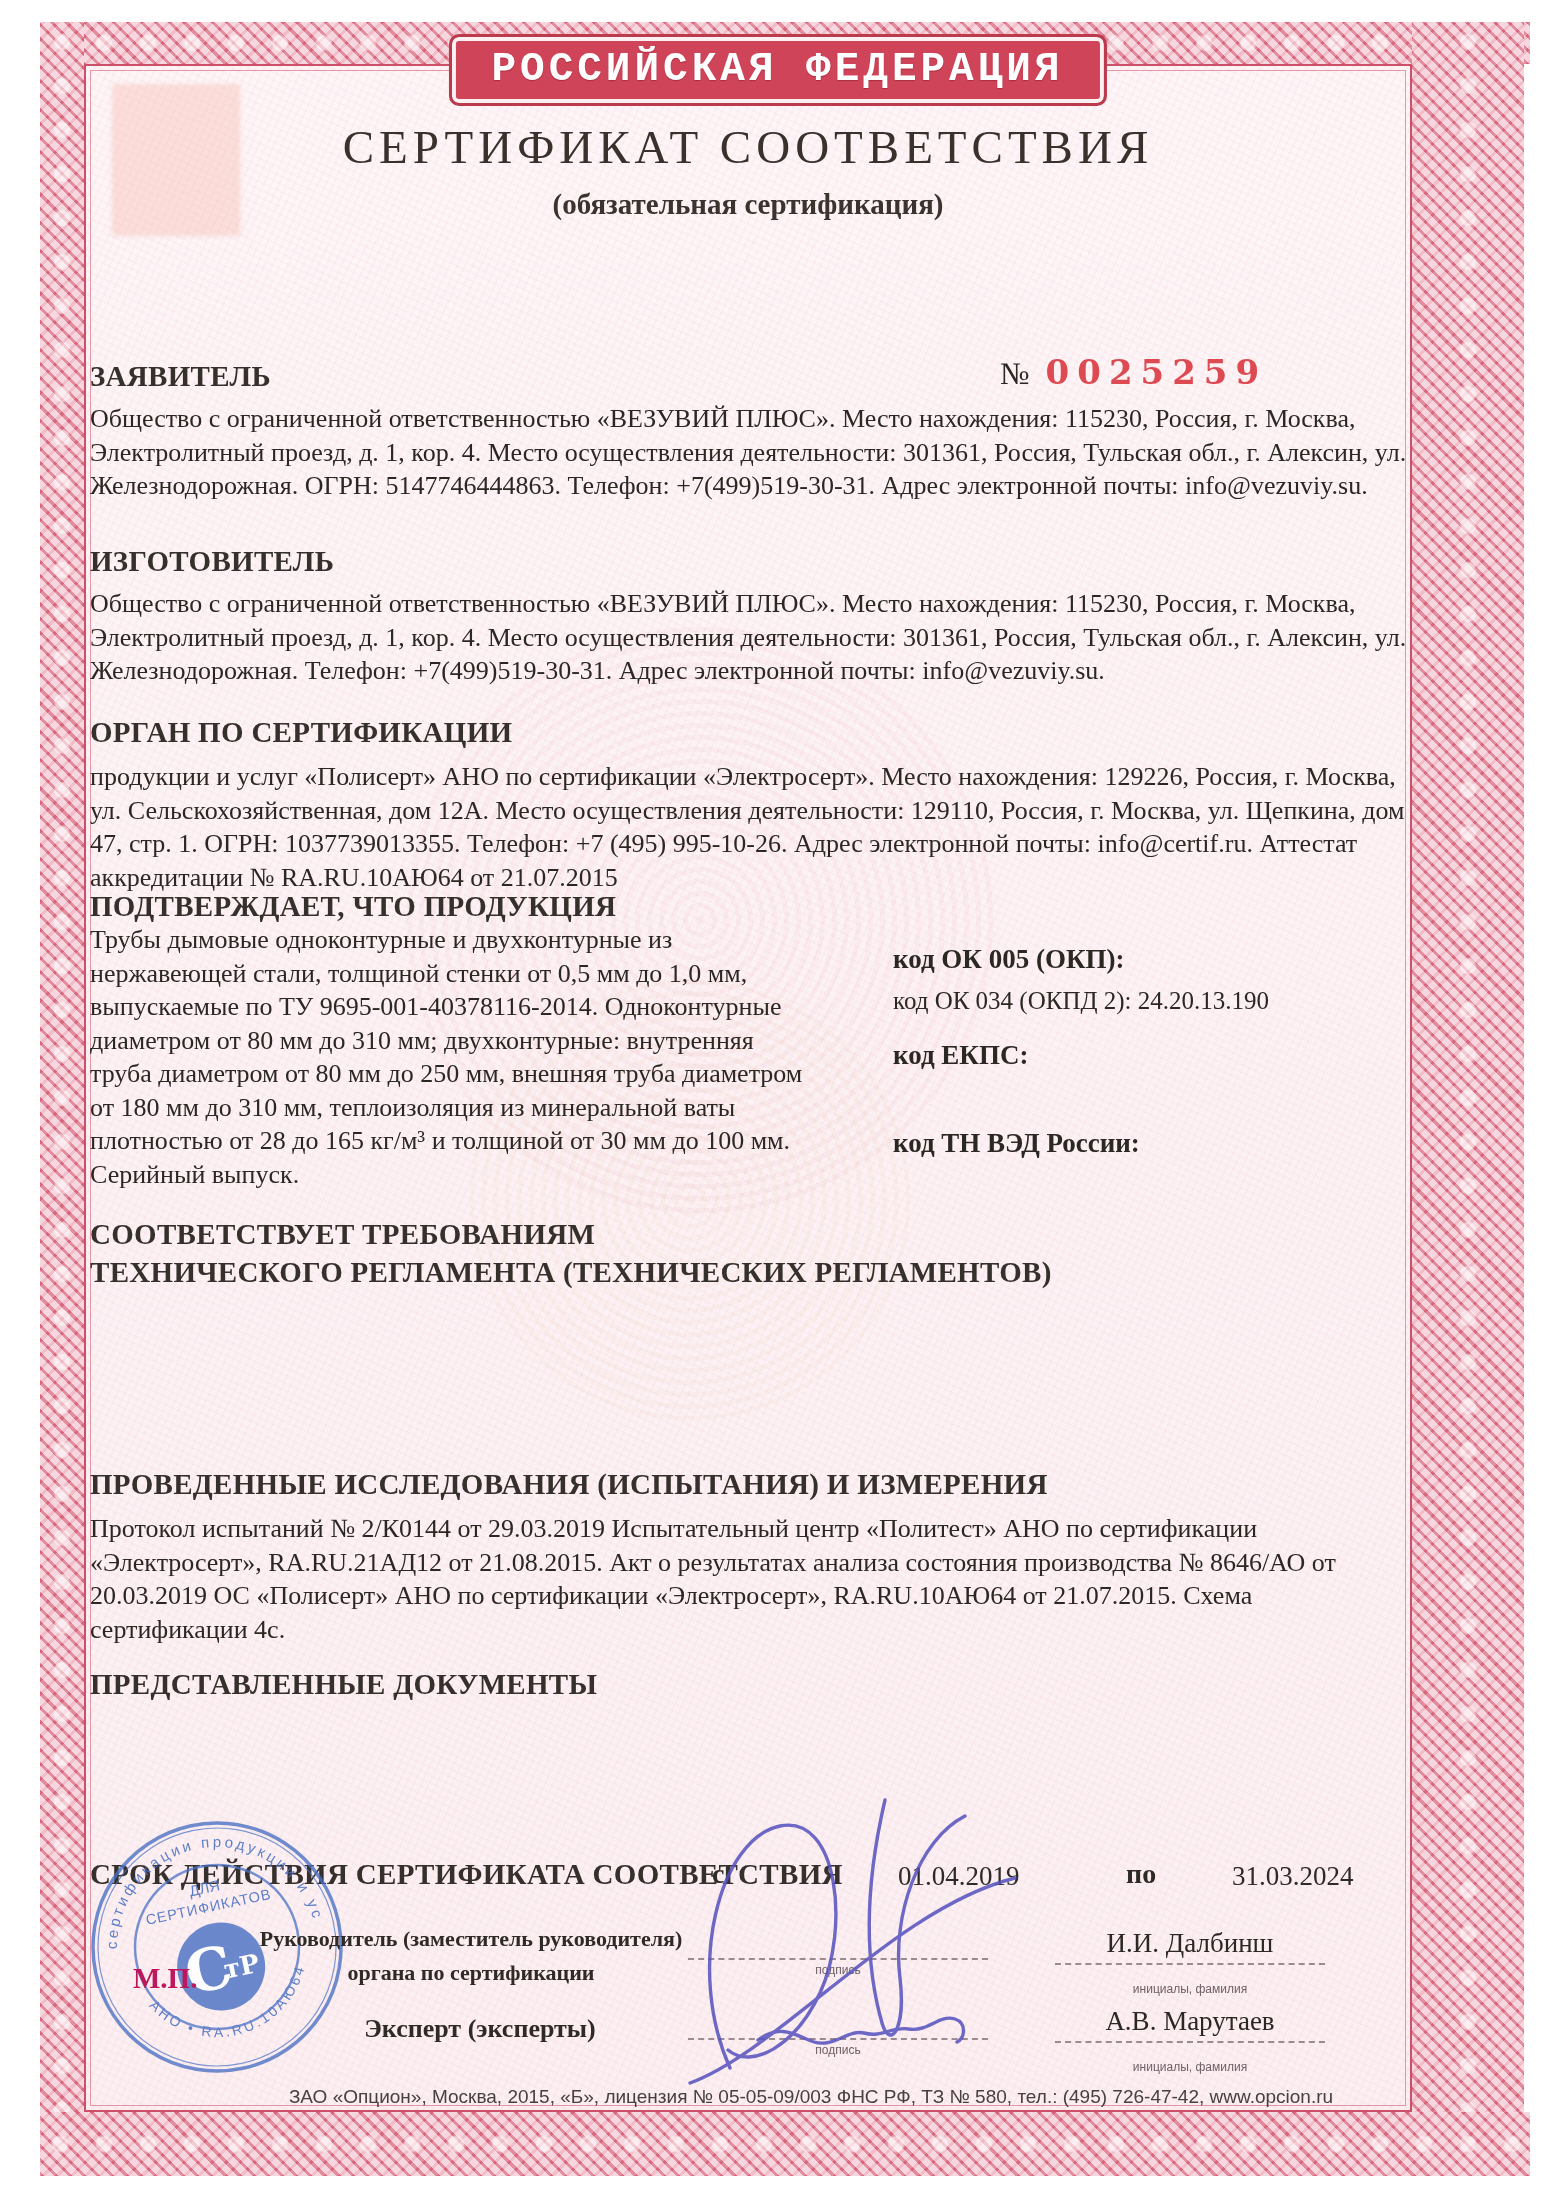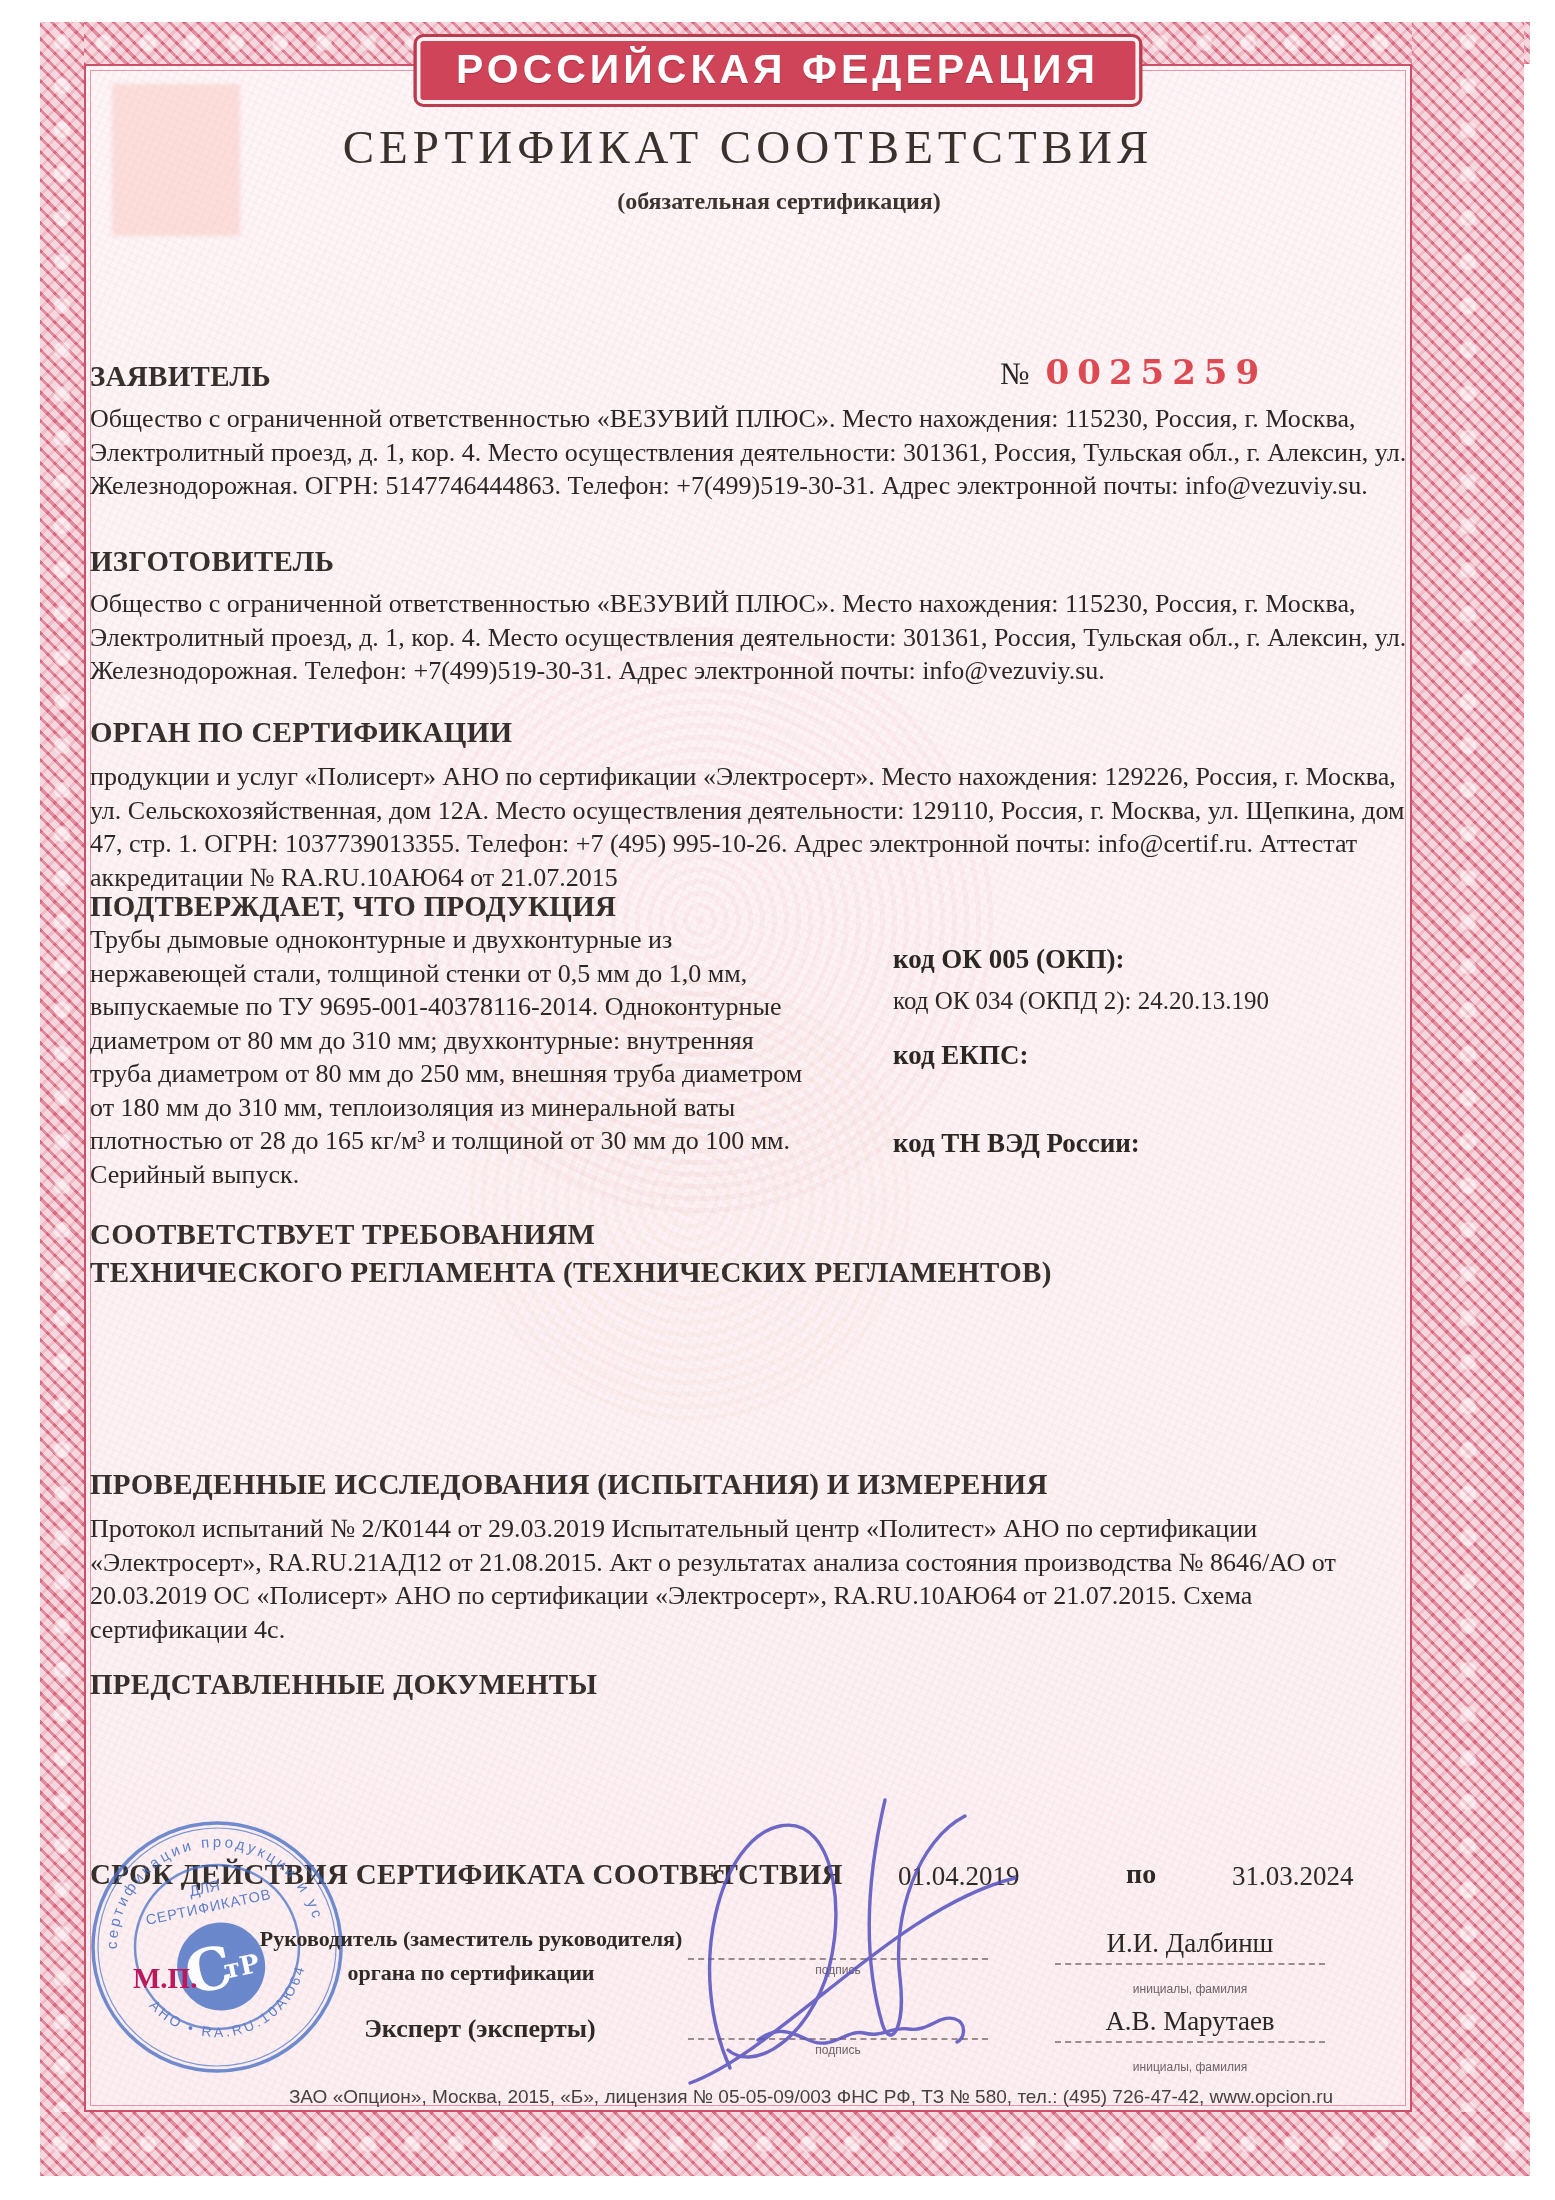--- a/index.html
+++ b/index.html
@@ -65,28 +65,28 @@
   }
 
   
   .banner {
     left:50%; top:34px; transform: translateX(-50%);
     background:#cf4458;
     border:3px solid #bb3a4e;
     border-radius:10px;
     box-shadow: inset 0 0 0 4px rgba(255,255,255,.92), inset 0 0 0 7px #cf4458;
     padding: 9px 40px 11px 40px;
-    font-family:Liberation Sans, sans-serif;
+    font-family:Liberation Mono, monospace;
     font-weight:700; font-size:41px; letter-spacing:4px; color:#ffffff;
     white-space:nowrap;
     text-shadow: 0 1px 1px rgba(120,20,35,.45);
   }
   .cwrap { left:84px; width:1328px; text-align:center; }
   .doc-title   { top:120px; font-size:47px; letter-spacing:5px; color:#38312c; }
-  .doc-subtitle{ top:188px; font-size:24px; font-weight:600; color:#3a332e;margin-left:31px; }
+  .doc-subtitle{ top:188px; font-size:29px; font-weight:600; color:#3a332e; }
   .numrow { top:281px; left:84px; width:1328px; padding-left:452px; text-align:left; font-size:27px; color:#35302b; }
   .numrow .num-val { margin-left:72px; letter-spacing:1px; }
 
   .serialrow { left:1000px; top:352px; display:flex; align-items:baseline; gap:16px; }
   .serial-label { font-size:31px; color:#2b2723; }
   .serial-val {
     font-family:"DejaVu Serif", serif; font-weight:700;
     font-size:34px; letter-spacing:8px; color:#de4a52;
   }
 

